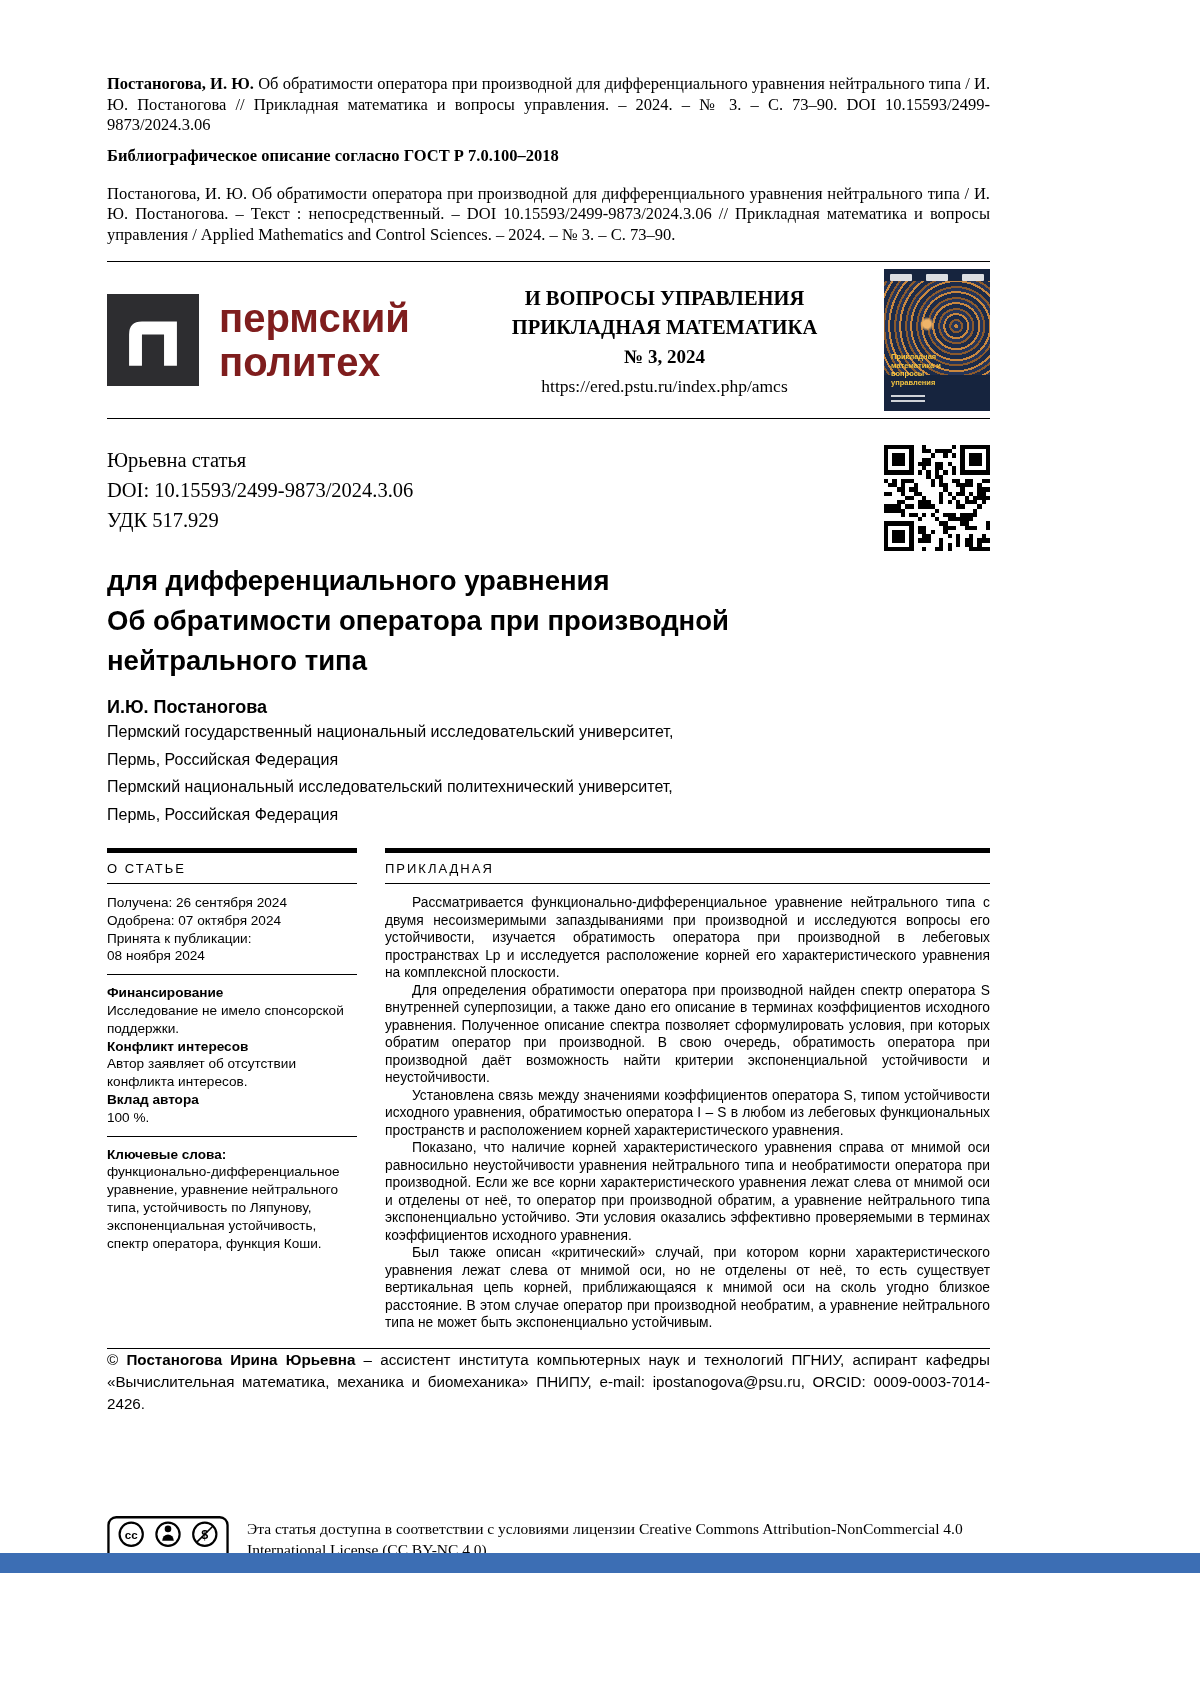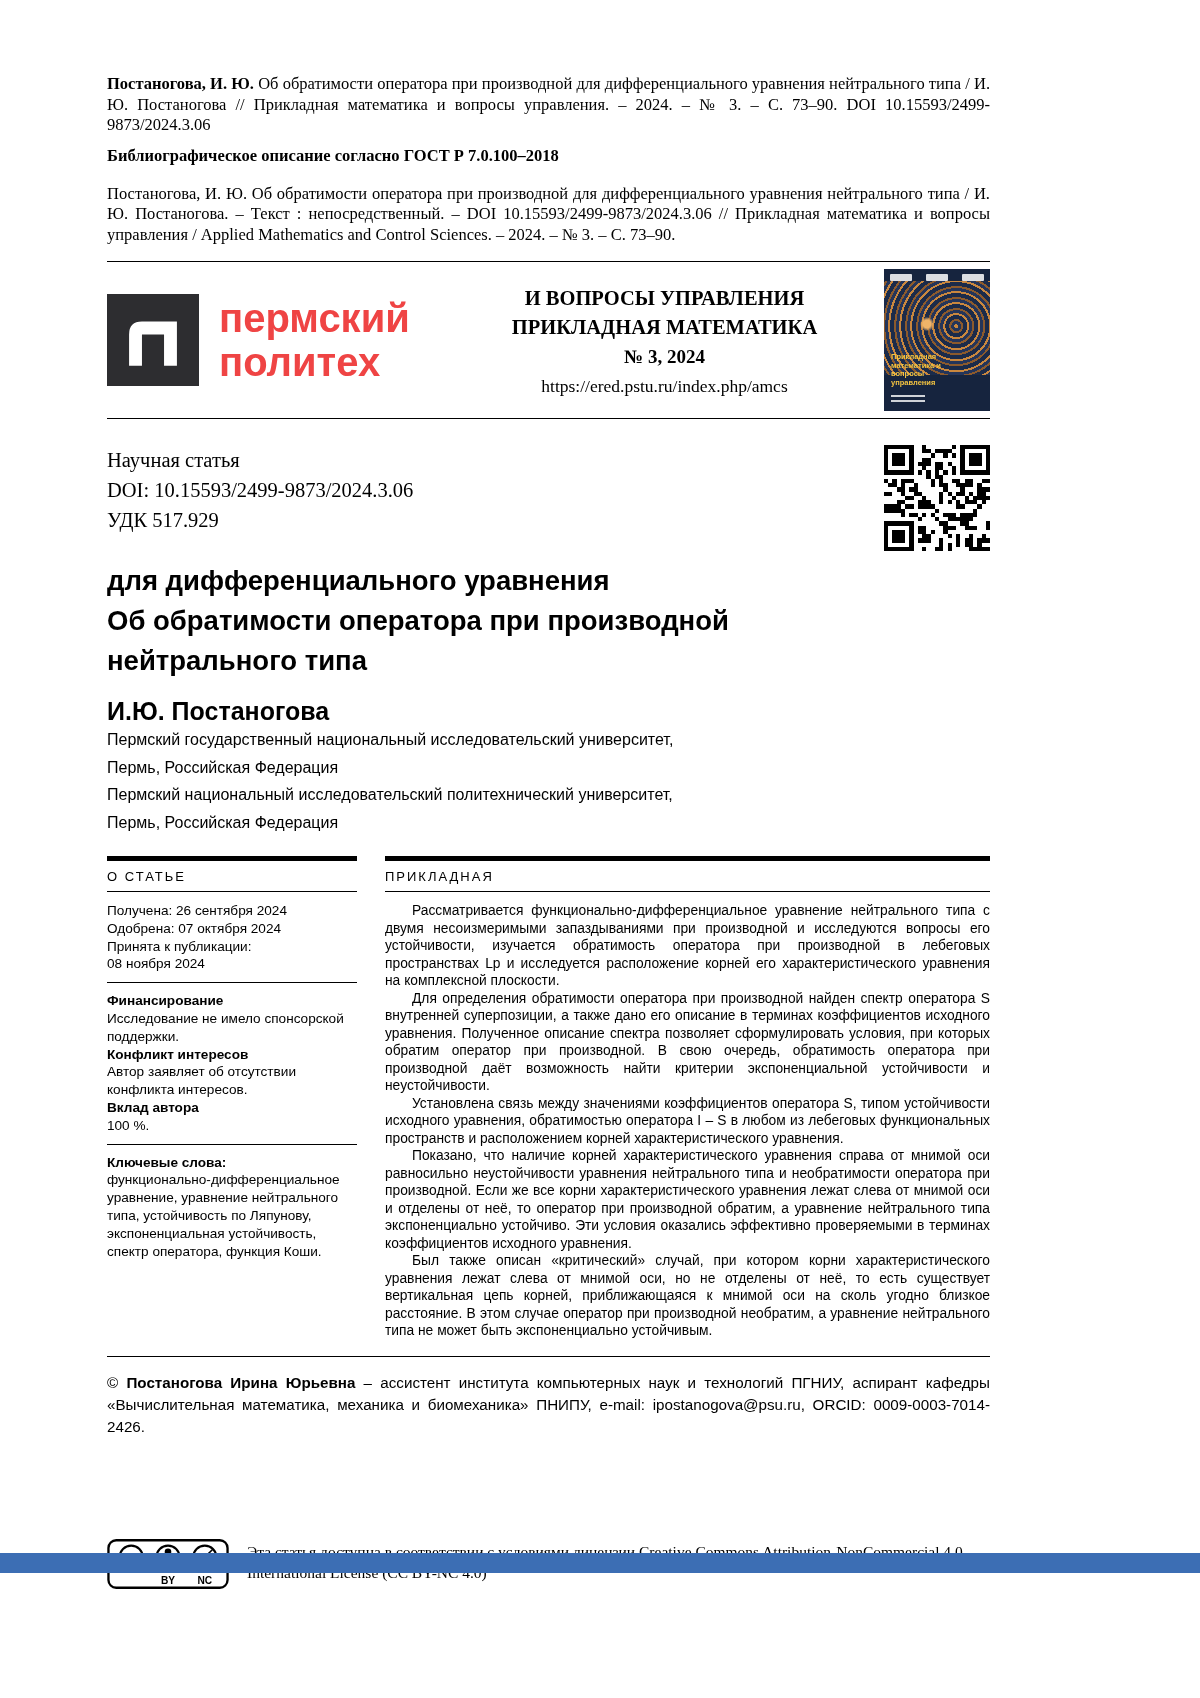--- a/index.html
+++ b/index.html
@@ -10,21 +10,21 @@
 
   .cite { font-size:16.5px; line-height:20.5px; text-align:justify; margin:0; }
   .b { font-weight:bold; }
   .gost-head { font-weight:bold; font-size:16.5px; line-height:20px; margin:10px 0 18px; }
 
   .masthead { display:flex; align-items:center; margin-top:16px; height:158px; padding:8px 0;
               border-top:1.4px solid #000; border-bottom:1.4px solid #000; }
   .logo-block { display:flex; align-items:center; gap:20px; width:338px; flex:0 0 auto; }
   .logo-mark svg { width:92px; height:92px; display:block; }
   .logo-text { font-family:"Liberation Sans", sans-serif; font-weight:bold; font-size:40px;
-               line-height:44px; color:#ef4444; }
+               line-height:44px; color:#7f1d1d; }
   .journal-block { flex:1; text-align:center; }
   .journal-title { font-weight:bold; font-size:20.5px; line-height:29px; }
   .journal-issue { font-weight:bold; font-size:19px; margin-top:4px; }
   .journal-url { font-size:17.5px; margin-top:8px; color:#000; text-decoration:none; display:inline-block; }
 
   .cover { position:relative; width:106px; height:142px; background:#16243e; overflow:hidden; flex:0 0 auto; }
   .cover-rings { position:absolute; left:-22px; top:12px; width:152px; height:94px;
      background:repeating-radial-gradient(circle at 62% 48%, #c9873e 0 2px, #24355a 2px 5px, #8c5a2c 5px 7px, #1b2b4a 7px 11px); }
   .cover-core { position:absolute; left:36px; top:48px; width:14px; height:14px; border-radius:50%;
      background:radial-gradient(circle, #f0b469 0 40%, rgba(240,180,105,0) 75%); }
@@ -34,34 +34,34 @@
      font:bold 7.5px/8.5px "Liberation Sans", sans-serif; }
   .cover-sub { position:absolute; left:7px; bottom:9px; }
   .cover-sub span { display:block; width:34px; height:2px; background:rgba(255,255,255,.8); margin-top:3px; }
 
   .meta-row { display:flex; justify-content:space-between; align-items:flex-start; margin-top:26px; }
   .meta-lines div { font-size:20.5px; line-height:30px; }
   .qr { width:106px; height:106px; display:block; }
 
   .article-title { font-family:"Liberation Sans", sans-serif; font-weight:bold; font-size:27.5px;
                    line-height:40px; margin-top:10px; }
-  .author-name { font-family:"Liberation Sans", sans-serif; font-weight:bold; font-size:25px; margin-top:16px; }
+  .author-name { font-family:"Liberation Sans", sans-serif; font-weight:bold; font-size:18px; margin-top:16px; }
   .affiliations { font-family:"Liberation Sans", sans-serif; font-size:16px; line-height:27.5px; }
 
   .cols { display:flex; gap:28px; margin-top:20px; font-family:"Liberation Sans", sans-serif; }
   .col-left { width:250px; flex:0 0 auto; }
   .col-right { flex:1; }
   .col-head { border-top:5.5px solid #000; border-bottom:1.3px solid #000; padding:8px 0 7px;
               font-size:13px; letter-spacing:2px; }
   .col-body { margin-top:10px; font-size:13.6px; line-height:17.8px; }
   .divider { border:0; border-top:1.1px solid #000; margin:9px 0; }
   .lbl { font-weight:bold; }
   .abstract p { margin:0; text-indent:27px; text-align:justify; font-size:13.8px; line-height:17.5px; }
 
-  .copyright { border-top:1.3px solid #000; margin-top:16px; padding-top:15px;
+  .copyright { border-top:1.3px solid #000; margin-top:16px; 
                font-family:"Liberation Sans", sans-serif; font-size:15.2px; line-height:22px; text-align:justify; }
 
   .license-row { display:flex; align-items:flex-start; gap:18px; margin-top:100px; }
   .cc-badge svg { display:block; width:122px; height:52px; }
   .license-text { font-size:15.5px; line-height:21.5px; width:735px; padding-top:3px; }
 
   .accent-bar { position:absolute; left:0; top:1553px; width:1200px; height:20px; background:#3c6eb4; }
 </style>
 </head>
 <body>
@@ -107,21 +107,21 @@
         <div class="cover-title">Прикладная математика и вопросы управления</div>
         <div class="cover-sub">
             <span></span>
             <span></span>
           </div>
       </div>
     </div>
 
     <div class="meta-row">
       <div class="meta-lines">
-        <div>Научная статья</div>
+        <div>Юрьевна статья</div>
         <div>DOI: 10.15593/2499-9873/2024.3.06</div>
         <div>УДК 517.929</div>
       </div>
       <svg class="qr" viewBox="0 0 25 25" fill="#000" shape-rendering="crispEdges" xmlns="http://www.w3.org/2000/svg">
         <rect x="0" y="0" width="25" height="25" fill="#ffffff"></rect>
         <g>
           <rect x="0" y="0" width="7" height="7"></rect>
             <rect x="1" y="1" width="5" height="5" fill="#fff"></rect>
             <rect x="2" y="2" width="3" height="3"></rect>
           <rect x="18" y="0" width="7" height="7"></rect>

